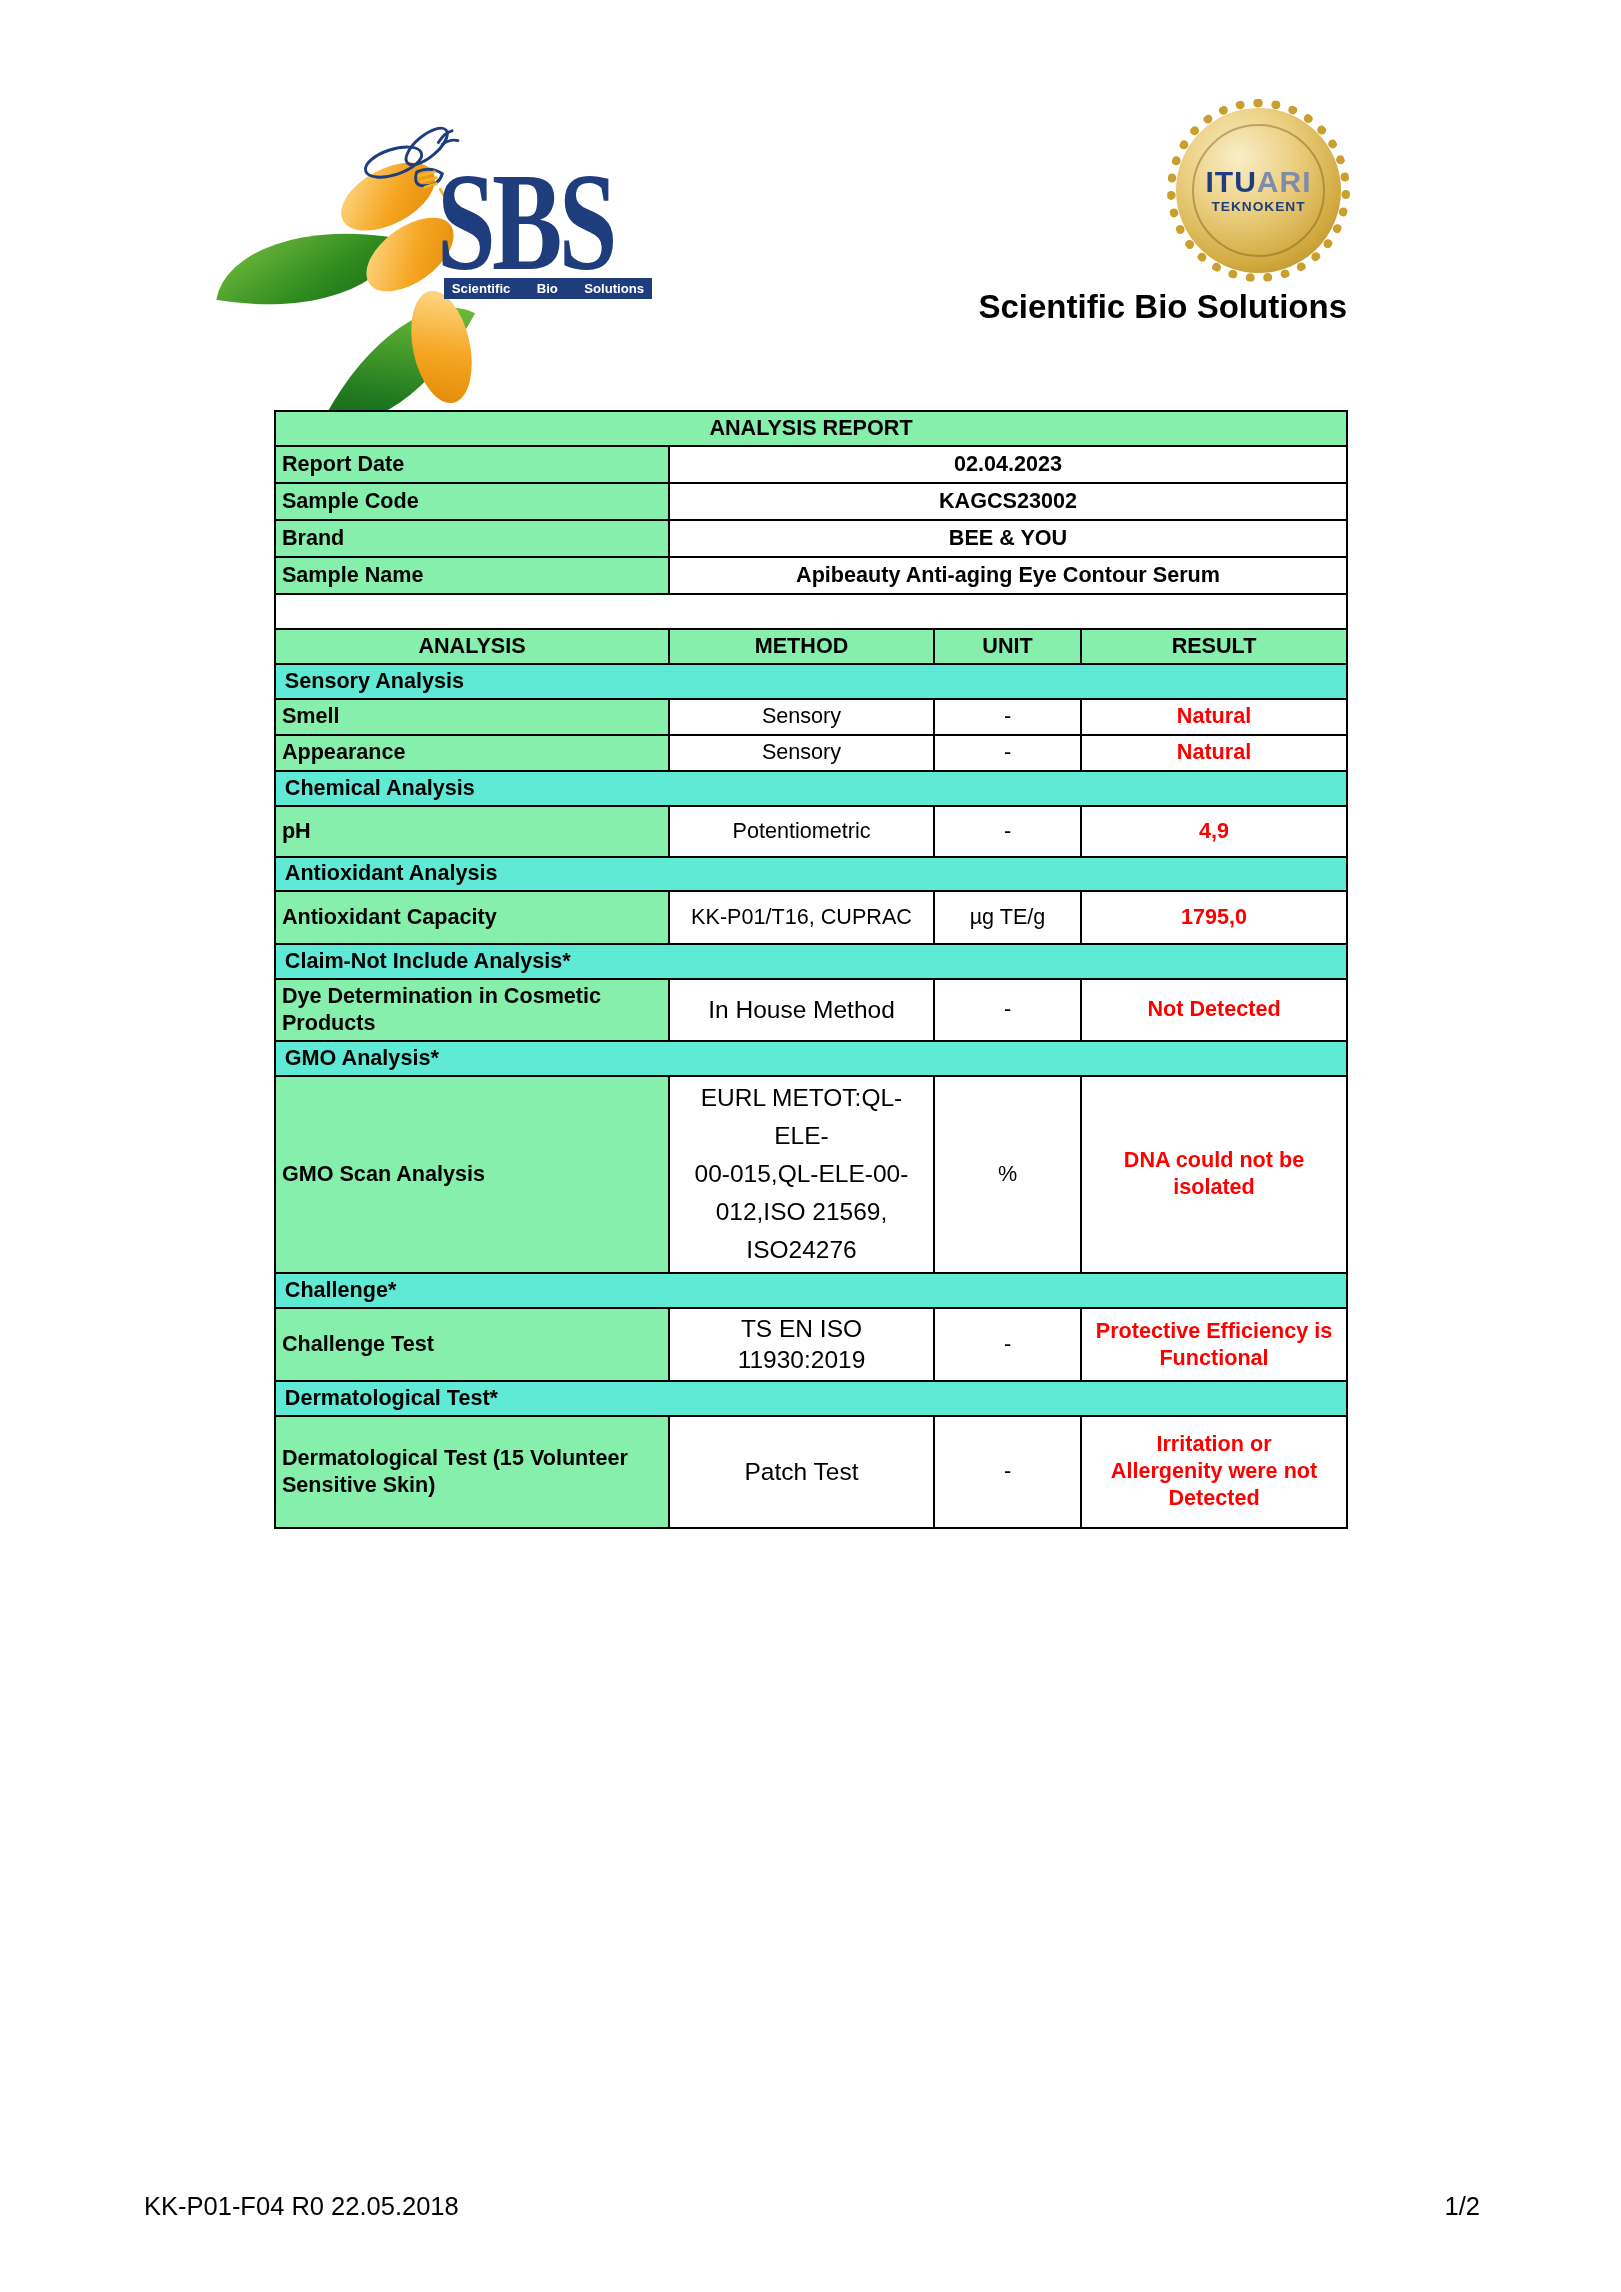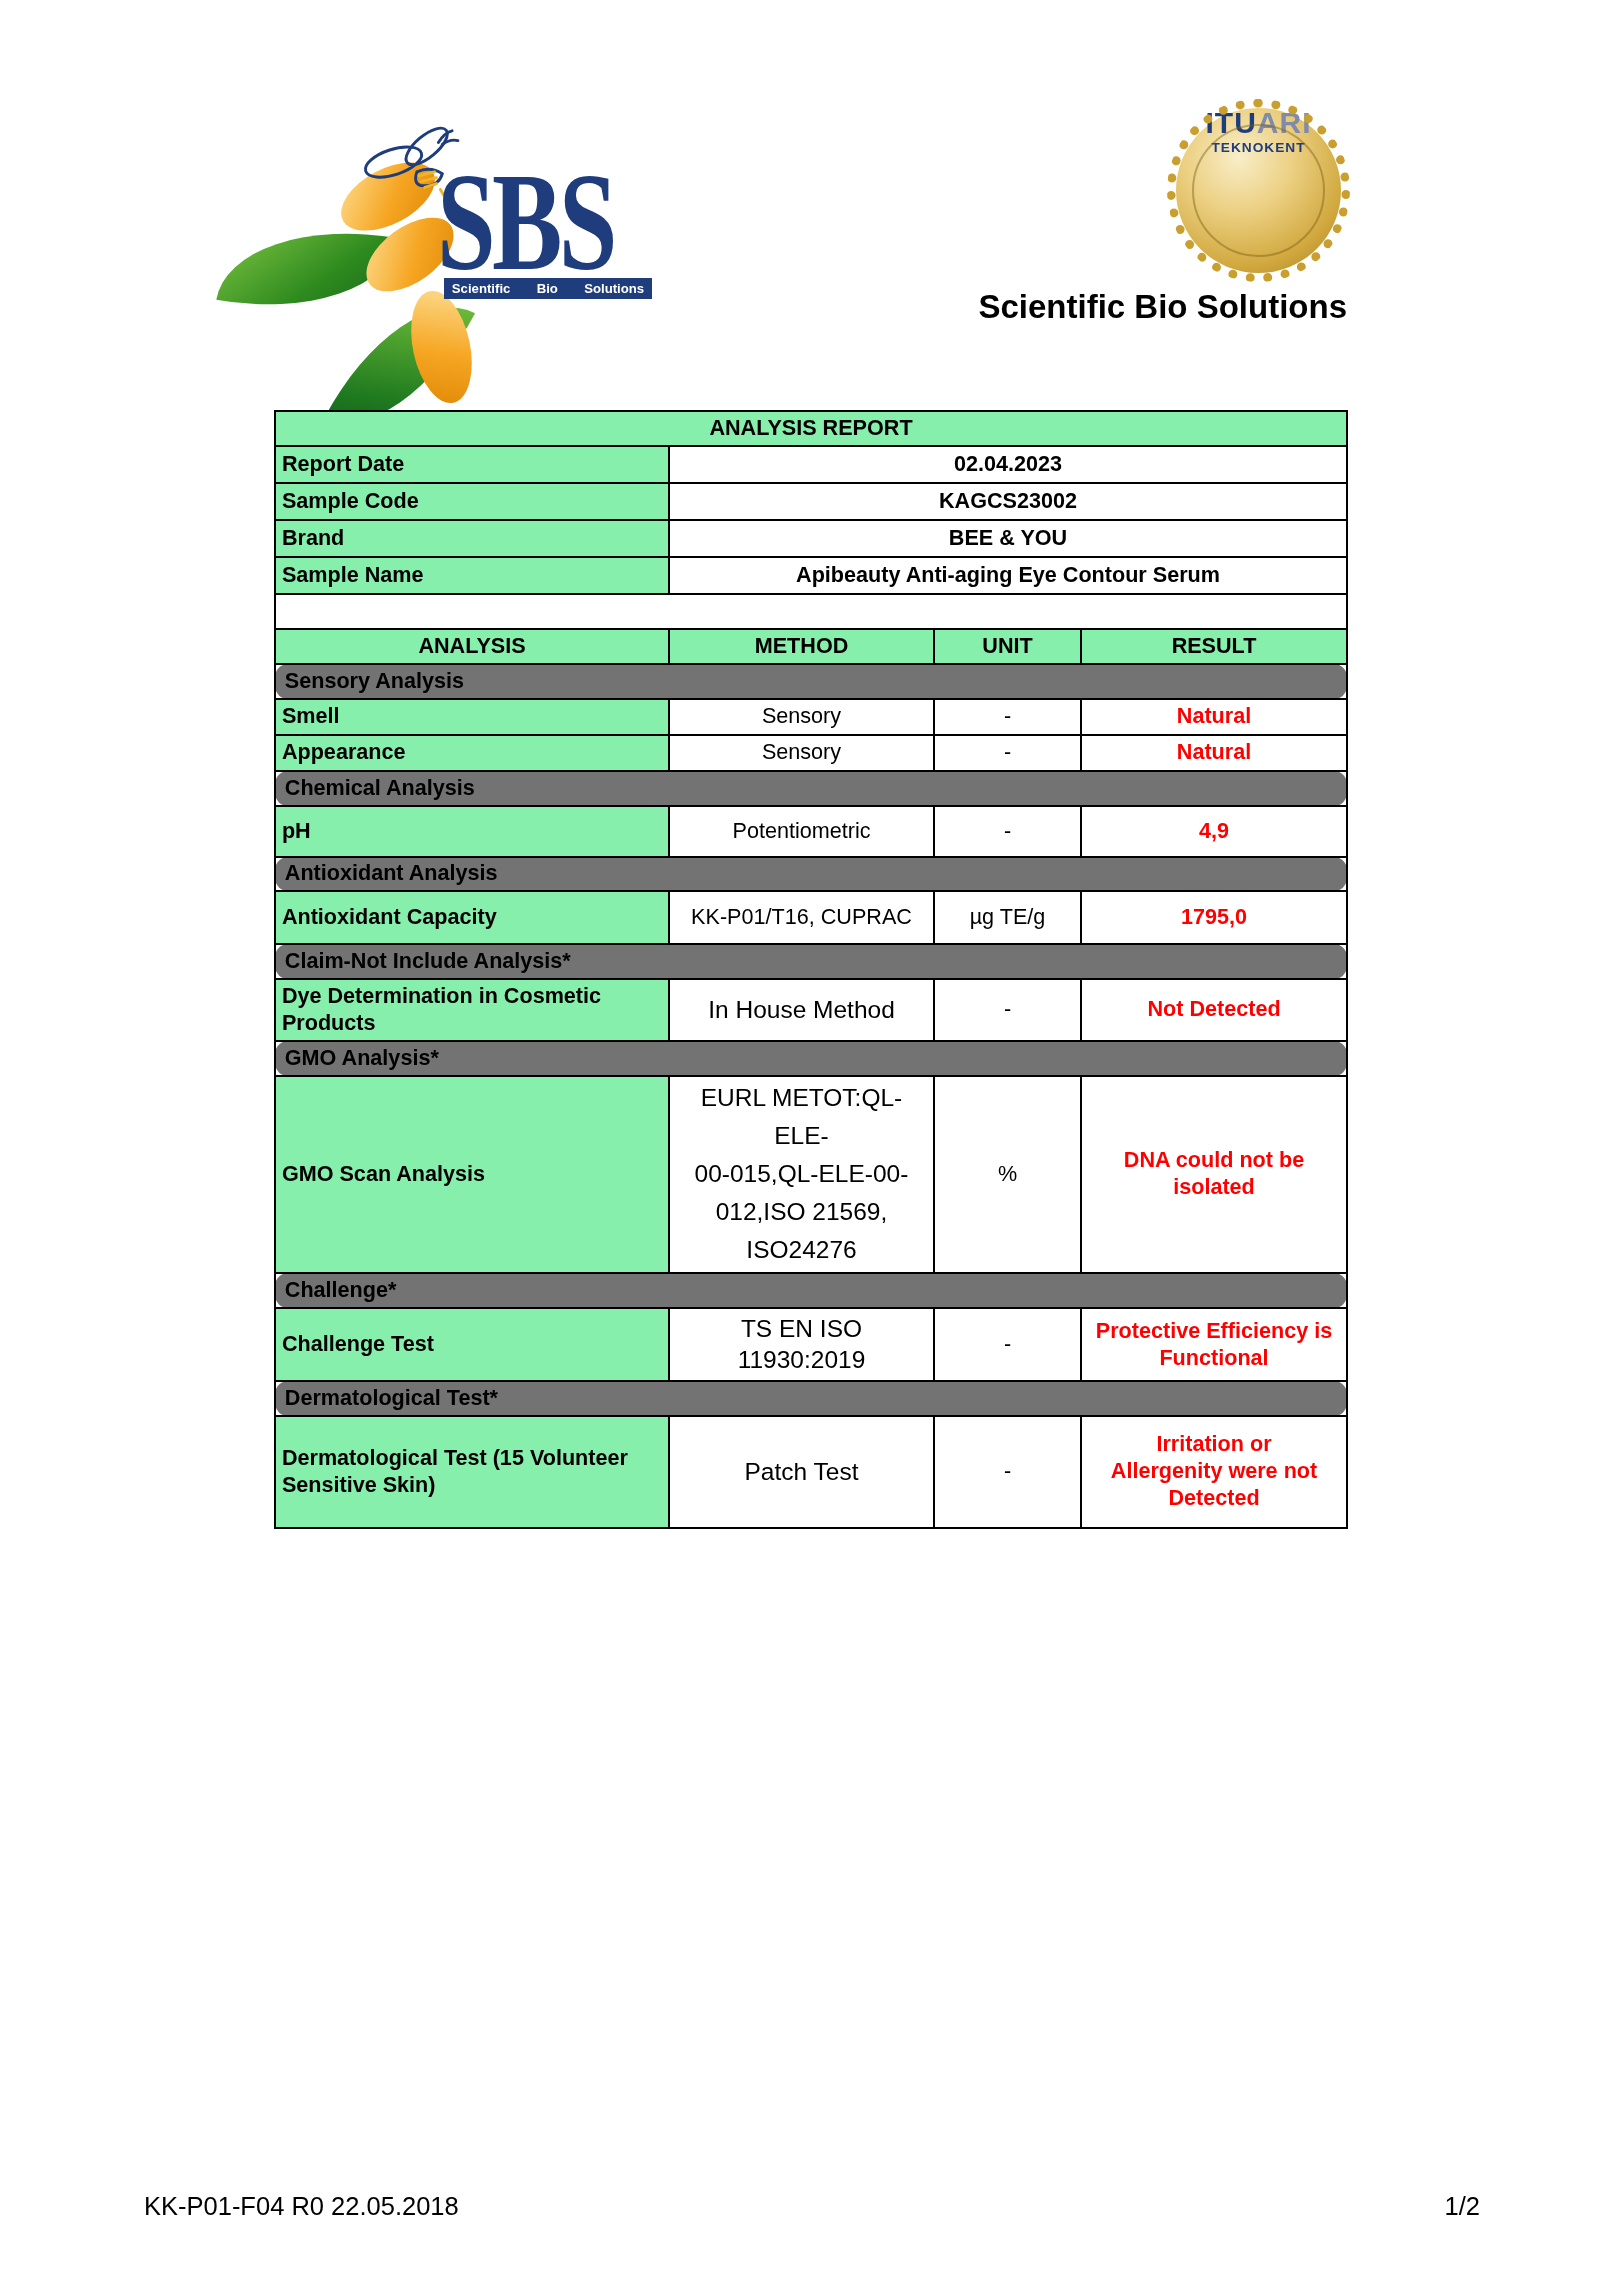--- a/index.html
+++ b/index.html
@@ -34,21 +34,21 @@
     color:#1f3d7c; letter-spacing:-4.9px; transform:scaleX(.76); transform-origin:left top;
   }
   .sbs-banner {
     position:absolute; left:223px; top:180px; width:208px; height:20.6px;
     background:#1f3d7c; color:#fff; display:flex; justify-content:space-between;
     align-items:center; padding:0 7.8px; font-size:13.2px; font-weight:bold;
   }
   .badge {
     position:absolute; left:1176px; top:108px; width:165px; height:165px; border-radius:50%;
     background:radial-gradient(circle at 38% 30%, #f9eec9 0%, #ecd083 35%, #d1a93f 70%, #a87e1d 100%);
-    display:flex; flex-direction:column; align-items:center; 
+    display:flex; flex-direction:column; align-items:center; justify-content:center;
   }
   .badge::before { content:""; position:absolute; inset:-8.8px; border-radius:50%;
     border:9.8px dotted #c9a02f; }
   .badge::after  { content:""; position:absolute; inset:15.7px; border-radius:50%;
     border:2px solid rgba(125,95,25,.45); }
   .badge-line1 { font-size:30px; font-weight:bold; letter-spacing:1px; line-height:1; }
   .badge-itu { color:#1f3d7c; }
   .badge-ari { color:#7e8baa; }
   .badge-line2 { font-size:13.7px; font-weight:bold; color:#1f3d7c; letter-spacing:1px; margin-top:2px; }
   .company-name {
@@ -65,21 +65,21 @@
     border:2.9px solid #000; font-size:21.6px; vertical-align:middle;
     padding:2.9px 5.9px; line-height:1.25; overflow:hidden;
   }
   .gray { background:#86efac; }
   td.title-cell { height:35px; text-align:center; font-weight:bold; font-size:24.5px; }
   tr.info td { height:37px; }
   td.lbl { font-weight:bold; text-align:left; padding-left:8.8px; }
   td.val { font-weight:bold; text-align:center; }
   tr.empty td { height:35px; background:#fff; }
   tr.cols td { height:35px; text-align:center; font-weight:bold; font-size:21.6px; }
-  tr.sec td { height:32px; font-weight:bold; padding-left:8.8px; background:#737373;border-radius:13px; }
+  tr.sec td { height:32px; font-weight:bold; padding-left:8.8px; background:#5eead4; }
   tr.r td.lbl { height:36px; }
   td.mth { text-align:center; font-size:19.6px; white-space:pre-line; }
   td.mth.mlg { font-size:24.5px; }
   td.unt { text-align:center; font-size:19.6px; }
   td.res { text-align:center; color:#ff0000; font-weight:bold; font-size:19.6px;
            white-space:pre-line; line-height:28px; }
   tr.hph  td.lbl { height:51px; }
   tr.hcap td.lbl { height:53px; }
   tr.hdye td.lbl { height:54px; }
   tr.hgmo td.lbl { height:155px; }

